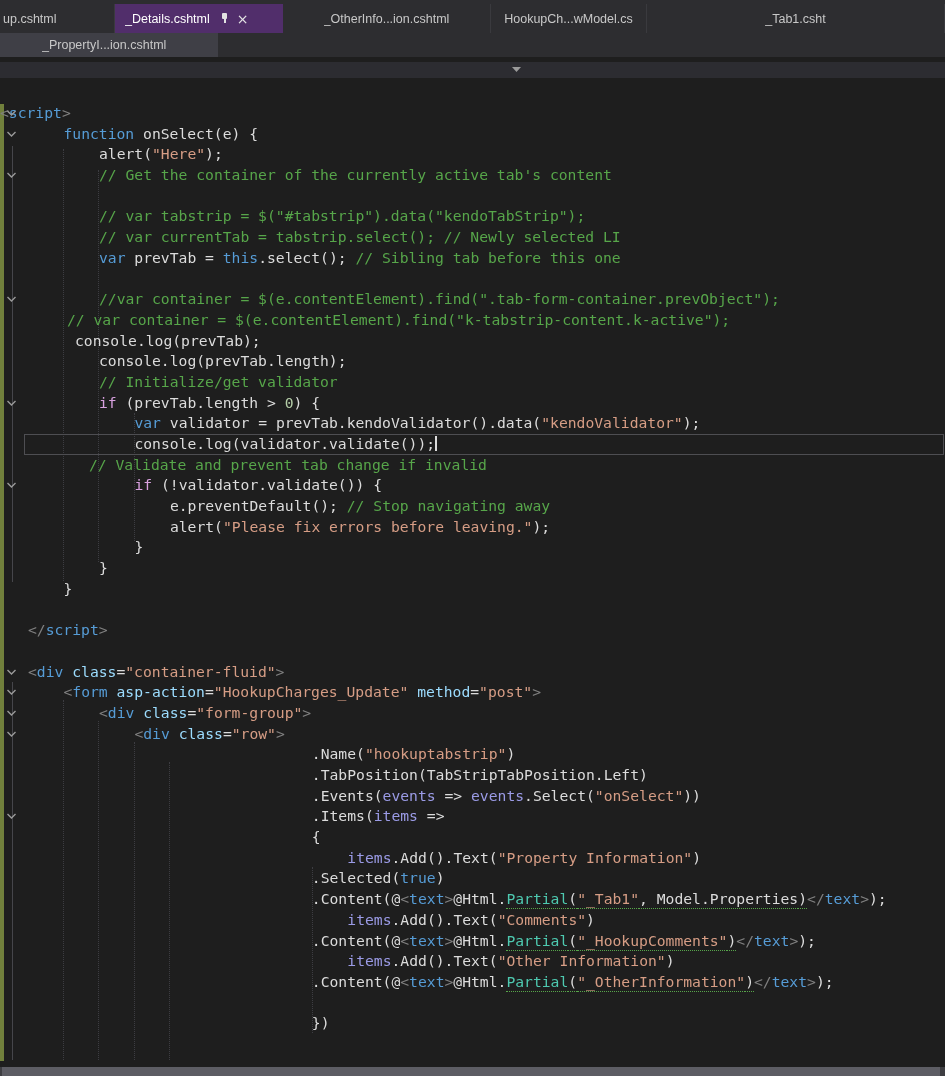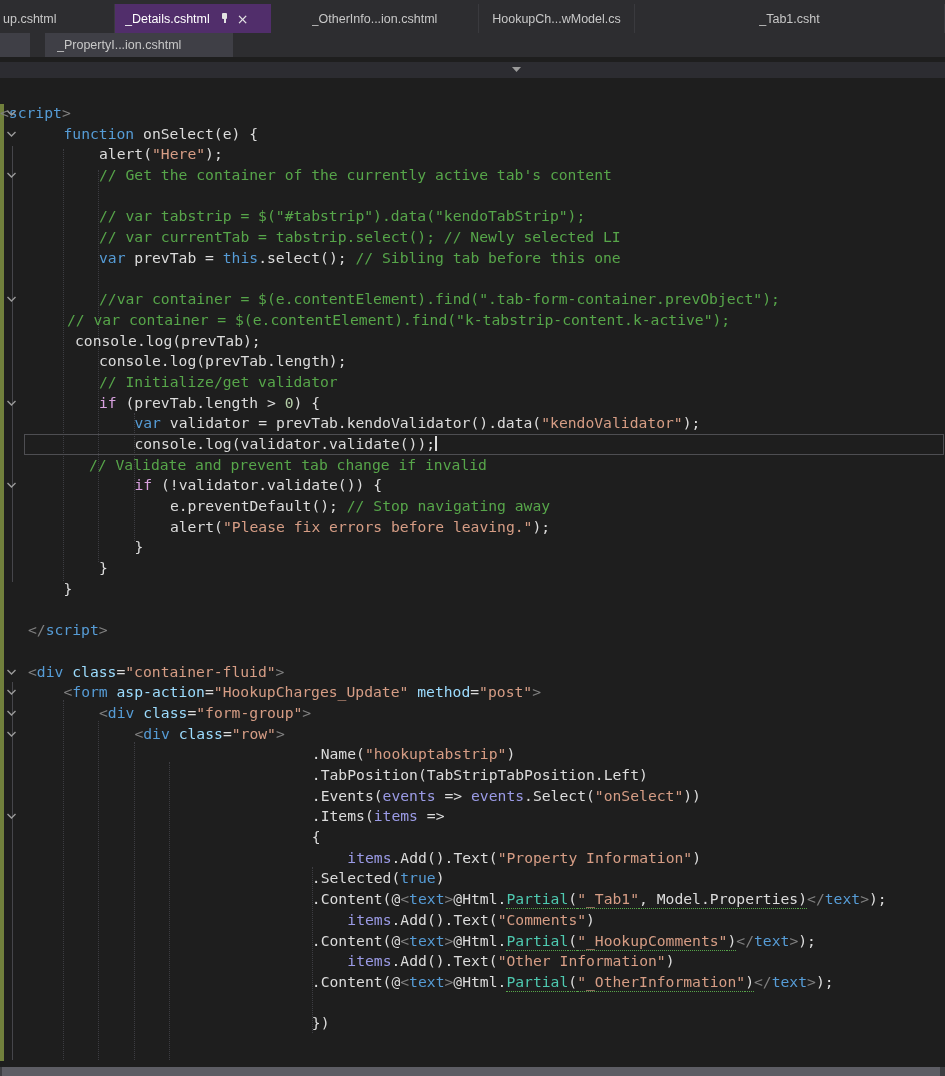--- a/index.html
+++ b/index.html
@@ -13,21 +13,21 @@
   .row1{height:33px}
   .row2{height:24px;align-items:stretch}
   .tab{height:29px;display:flex;align-items:center;justify-content:center;padding:0 10px;
        font-size:12.5px;color:var(--tab_text,#c8c8c8);white-space:nowrap;overflow:hidden;
        border-right:1px solid #3a3a3e;cursor:pointer;flex:none}
   .tab .label{white-space:nowrap;overflow:hidden}
   .tab.active{background:var(--active_tab_bg,#512e6b);color:var(--active_tab_text,#fff);
               border-right:none;justify-content:flex-start}
   .tab.clip-left{justify-content:flex-start;padding-left:3px}
   .row2 .tab{height:24px;background:var(--provisional_tab_bg,#3f3f46);border-right:none;
-             justify-content:flex-start;padding:0 12px;margin-left:15px;width:188px}
+             justify-content:flex-start;padding:0 12px;width:188px}
   .stub{width:30px;height:24px;background:var(--provisional_tab_bg,#3f3f46);flex:none}
   .pin{position:relative;width:11px;height:13px;margin-left:9px;display:inline-block;flex:none}
   .pin::before{content:"";position:absolute;left:3px;top:1px;width:5px;height:6px;background:#e2e2e2;border-radius:1px}
   .pin::after{content:"";position:absolute;left:5px;top:7px;width:2px;height:4px;background:#e2e2e2}
   .close{margin-left:7px;color:#e6e6e6;font-size:14px;line-height:1;flex:none;
          font-family:"DejaVu Sans",sans-serif}
 
   
   .band{margin-top:5px;height:16px;background:#2c2c31;position:relative}
   .band .chev{position:absolute;left:512px;top:5px;line-height:0;cursor:pointer}
@@ -63,21 +63,21 @@
 </head>
 <body>
 
 <div class="window">
 
   <div class="tabwell">
     <div class="tab-row row1" id="tab-row-1">
         <div class="tab clip-left" style="width: 115px;">
           <span class="label">up.cshtml</span>
         </div>
-        <div class="tab active" style="width: 156px;">
+        <div class="tab active" style="width: 168px;">
           <span class="label">_Details.cshtml</span>
           <span class="pin"></span>
           <span class="close">×</span>
         </div>
         <div class="tab" style="width: 208px;">
           <span class="label">_OtherInfo...ion.cshtml</span>
         </div>
         <div class="tab" style="width: 156px;">
           <span class="label">HookupCh...wModel.cs</span>
         </div>

